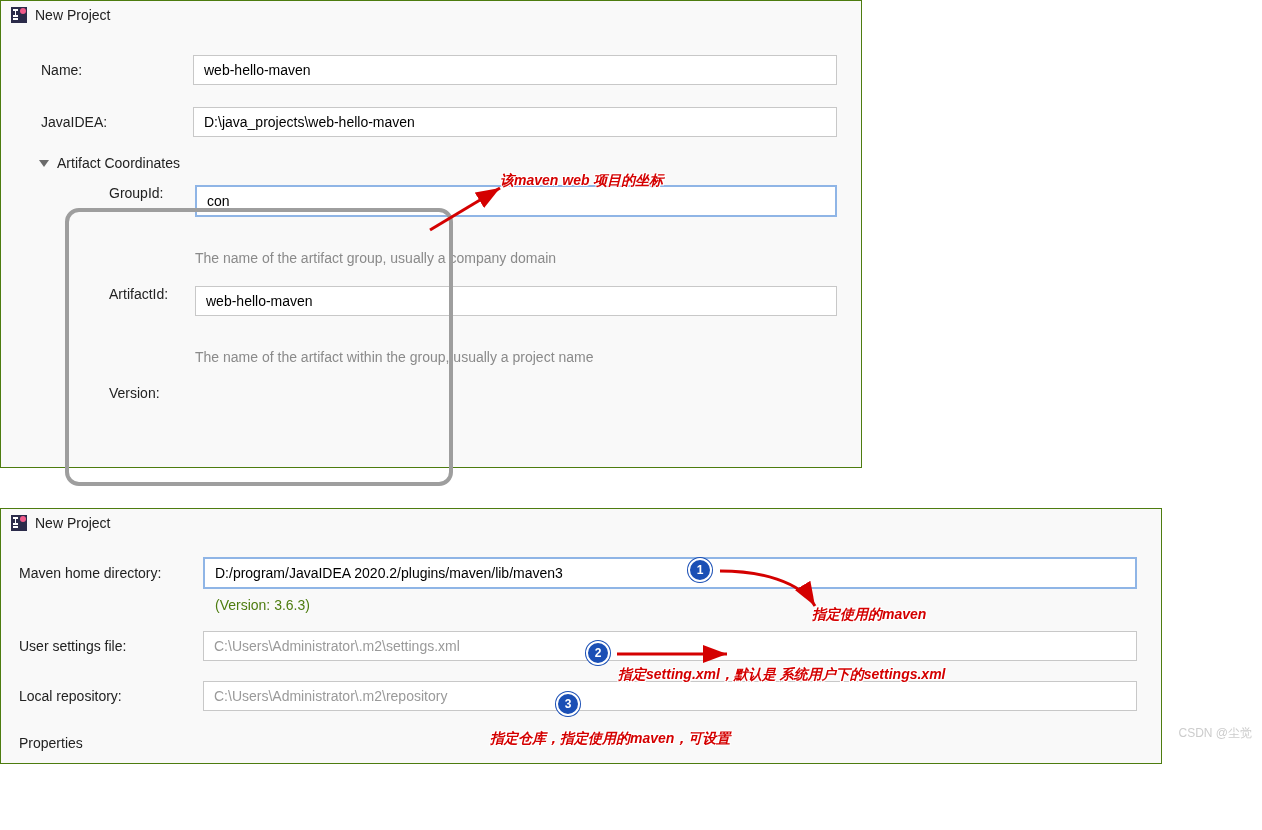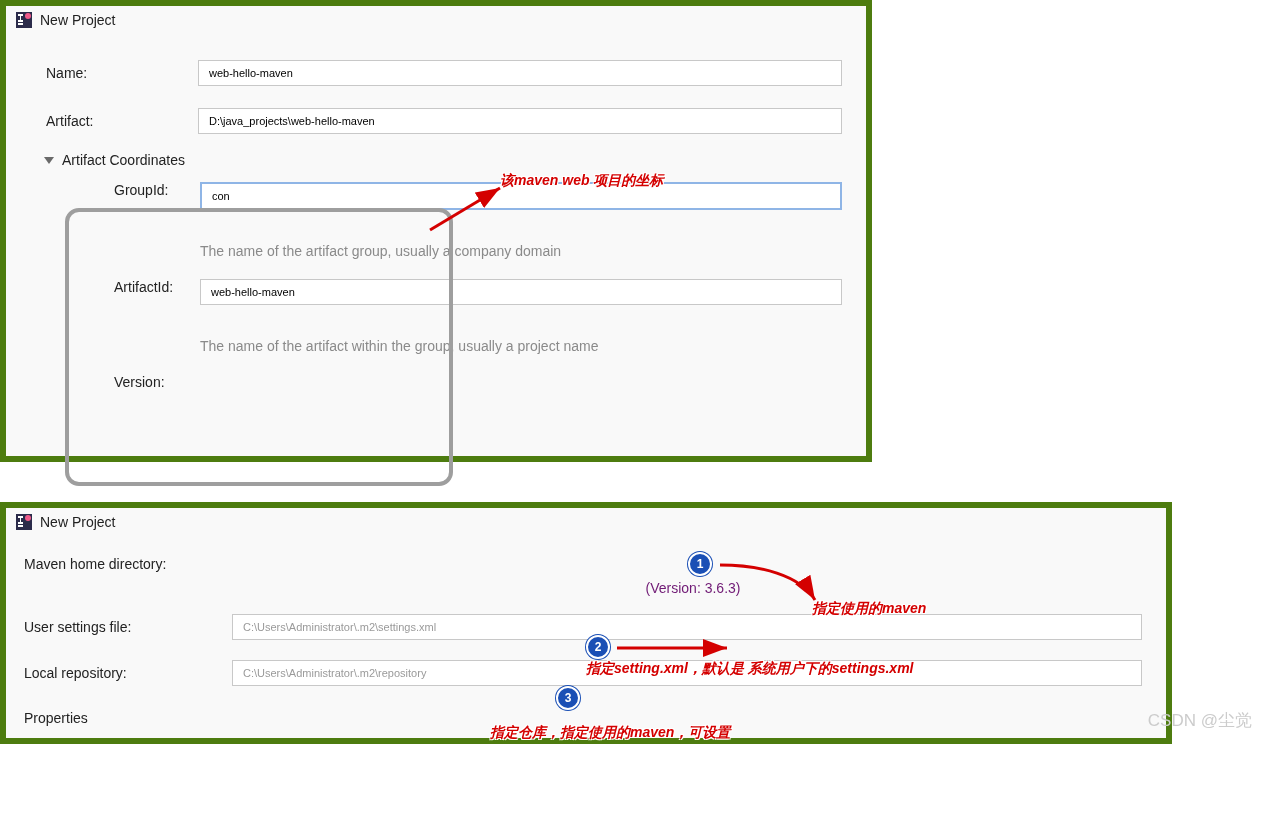--- a/index.html
+++ b/index.html
@@ -3,21 +3,21 @@
 <meta charset="utf-8">
 <style>
   body {
     margin: 0;
     font-family: -apple-system, "Segoe UI", Arial, sans-serif;
     font-size: 14px;
     background: #fff;
     color: #222;
   }
   .panel {
-    border: 6px solid #4d7c0f;
+    border: 1px solid #4d7c0f;
     margin: 0 0 40px 0;
     background: #f9f9f9;
   }
   .panel-header {
     display: flex;
     align-items: center;
     gap: 8px;
     padding: 6px 10px;
   }
   .ij-icon {
@@ -33,21 +33,21 @@
   }
   .form-label {
     width: 140px;
     flex-shrink: 0;
   }
   .form-input {
     flex: 1;
     border: 1px solid #c8c8c8;
     background: #fff;
     padding: 6px 10px;
-    font-size: 11px;
+    font-size: 14px;
     font-family: inherit;
     outline: none;
   }
   .form-input.selected {
     border: 2px solid #8fb5e6;
   }
   .form-input.faded {
     color: #9a9a9a;
   }
   .collapse-header {
@@ -114,37 +114,36 @@
     font-size: 12px;
     position: absolute;
   }
   .panel2-wrap {
     position: relative;
   }
   .form-row2 {
     display: flex;
     align-items: center;
     padding: 6px 24px 6px 18px;
-    gap: 28px;
+    gap: 4px;
   }
   .form-label2 {
     width: 180px;
     flex-shrink: 0;
   }
   .ver-note {
     padding: 2px 0 12px 214px;
-    color: #701a75;
-    text-align: center;
+    color: #4d7c0f;
   }
   .watermark {
     position: absolute;
     right: 10px;
-    bottom: 12px;
+    bottom: 22px;
     color: #ccc;
-    font-size: 17px;
+    font-size: 12px;
   }
   .container {
     position: relative;
     width: 1262px;
   }
 </style>
 </head>
 <body>
 
 <div class="container">
@@ -164,21 +163,21 @@
   <div style="height:20px;"></div>
 
   <div class="form-row">
     <div class="form-label">Name:</div>
     <input class="form-input" value="web-hello-maven" style="">
   </div>
 
   <div style="height:10px;"></div>
 
   <div class="form-row">
-    <div class="form-label">Artifact:</div>
+    <div class="form-label">JavaIDEA:</div>
     <input class="form-input" value="D:\java_projects\web-hello-maven" style="">
   </div>
 
   <div class="collapse-header">
     <div class="triangle-down"></div>
     <span>Artifact Coordinates</span>
   </div>
 
   <div class="sub-row">
     <div class="sub-label">GroupId:</div>
@@ -223,20 +222,21 @@
       <path d="M2 2 L7 2 L7 4 L5 4 L5 8 L7 8 L7 10 L2 10 L2 8 L4 8 L4 4 L2 4 Z" fill="#fff"></path>
       <circle cx="12" cy="4" r="3" fill="#f05a8a"></circle>
     </svg>
     <span>New Project</span>
   </div>
 
   <div style="height:14px;"></div>
 
   <div class="form-row2">
     <div class="form-label2">Maven home directory:</div>
+    <input class="form-input selected" value="D:/program/JavaIDEA 2020.2/plugins/maven/lib/maven3" style="">
   </div>
   <div class="ver-note">(Version: 3.6.3)</div>
 
   <div class="form-row2">
     <div class="form-label2">User settings file:</div>
     <input class="form-input faded" value="C:\Users\Administrator\.m2\settings.xml" style="">
   </div>
 
   <div style="height:8px;"></div>
 
@@ -270,21 +270,21 @@
 </div>
 
 <svg class="arrow-svg" style="left:612px; top:136px; width:130px; height:20px;">
   <defs>
     <marker id="ah3" markerWidth="10" markerHeight="10" refX="8" refY="3" orient="auto">
       <path d="M0,0 L8,3 L0,6 Z" fill="#d40000"></path>
     </marker>
   </defs>
   <line x1="5" y1="10" x2="115" y2="10" stroke="#d40000" stroke-width="3" marker-end="url(#ah3)"></line>
 </svg>
-<div class="annot" style="left:586px; top:158px;">
+<div class="annot" style="left:618px; top:158px;">
   <span>指定setting.xml，默认是 系统用户下的settings.xml</span>
 </div>
 
 <div class="annot" style="left:490px; top:222px;">
   <span>指定仓库，指定使用的maven，可设置</span>
 </div>
 
 <div class="watermark">CSDN @尘觉</div>
 </div>
 

